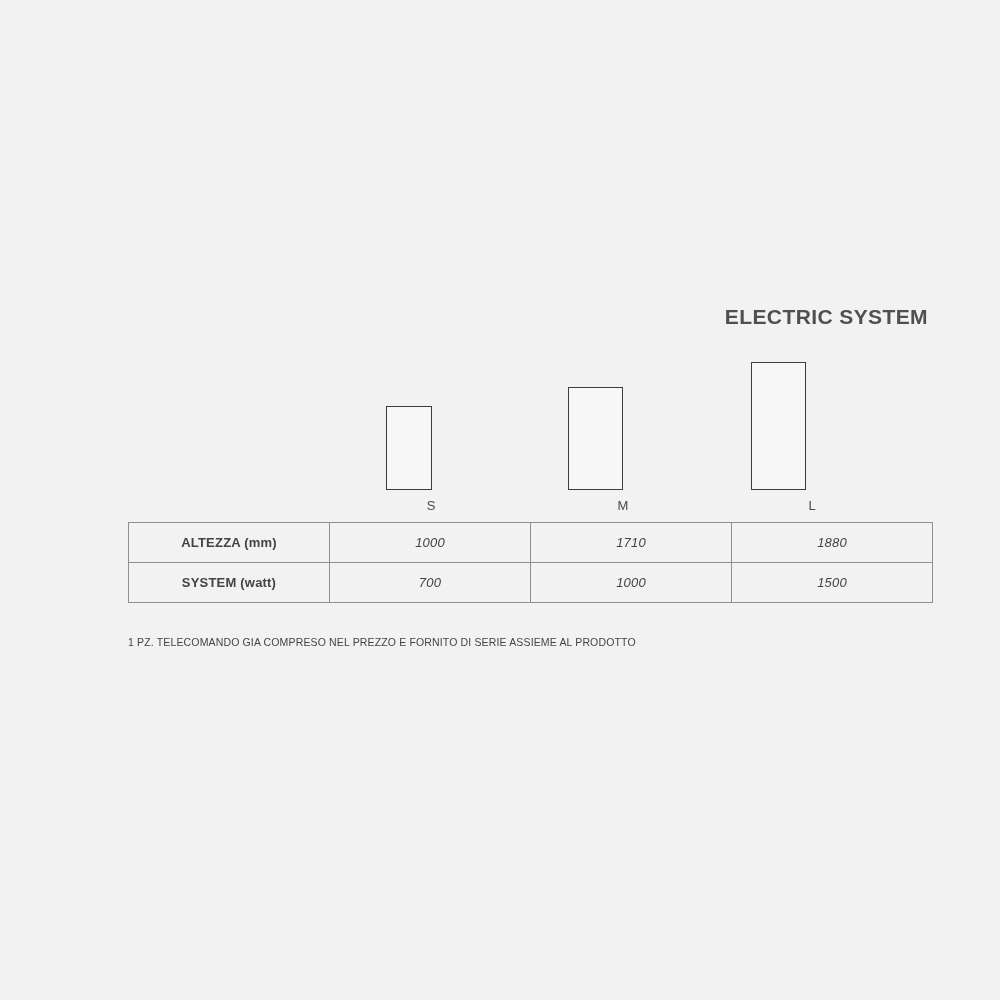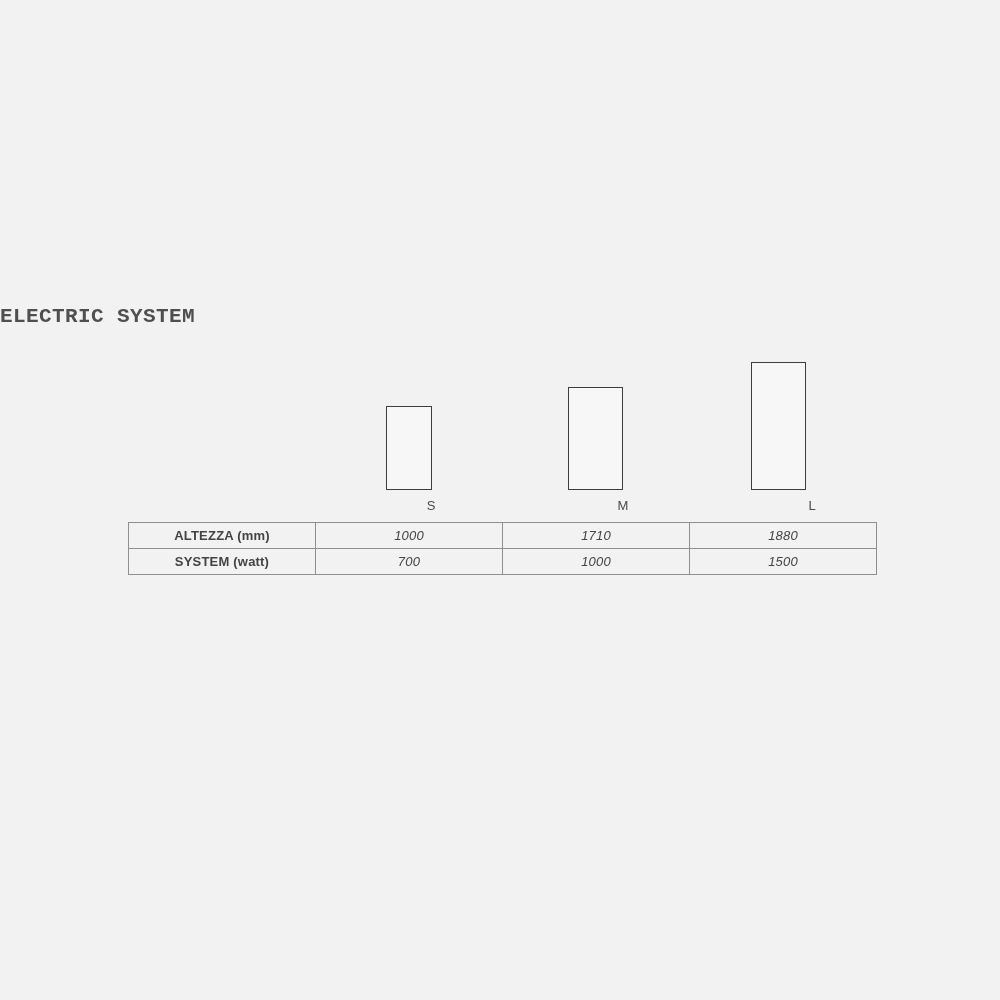--- a/index.html
+++ b/index.html
@@ -19,26 +19,25 @@
     position: relative;
     width: 1000px;
     height: 1000px;
   }
 
   .title {
     position: absolute;
     left: 0;
     top: 305px;
     width: 928px;
-    text-align: left;
+    text-align: right;
     font-size: 21px;
     font-weight: bold;
     letter-spacing: 0.4px;
     color: #4f4f4f;
-    font-family: Liberation Mono, monospace;
   }
   
   .title-inner {
     display: inline-block;
     transform: translateX(0px);
   }
 
   
   .shapes {
     position: absolute;
@@ -98,21 +97,21 @@
     border-collapse: collapse;
     table-layout: fixed;
   }
   table.specs td {
     border: 1px solid #8f8f8f;
     height: 25px;
     font-size: 13px;
     text-align: center;
     color: #434343;
     background: #f2f2f2;
-    padding: 0;
+    padding: 7px;
   }
   table.specs td.rowhead {
     width: 186px;
     font-weight: bold;
     letter-spacing: 0.2px;
   }
   table.specs td.val {
     width: 186px;
     letter-spacing: 0.2px;
     font-style: italic;
@@ -159,14 +158,15 @@
       </tr>
       <tr>
         <td class="rowhead">SYSTEM (watt)</td>
         <td class="val">700</td>
         <td class="val">1000</td>
         <td class="val">1500</td>
       </tr>
     </tbody>
   </table>
 
+  <div class="footnote">1 PZ. TELECOMANDO GIA COMPRESO NEL PREZZO E FORNITO DI SERIE ASSIEME AL PRODOTTO</div>
 
 </div>
 
 </body></html>

